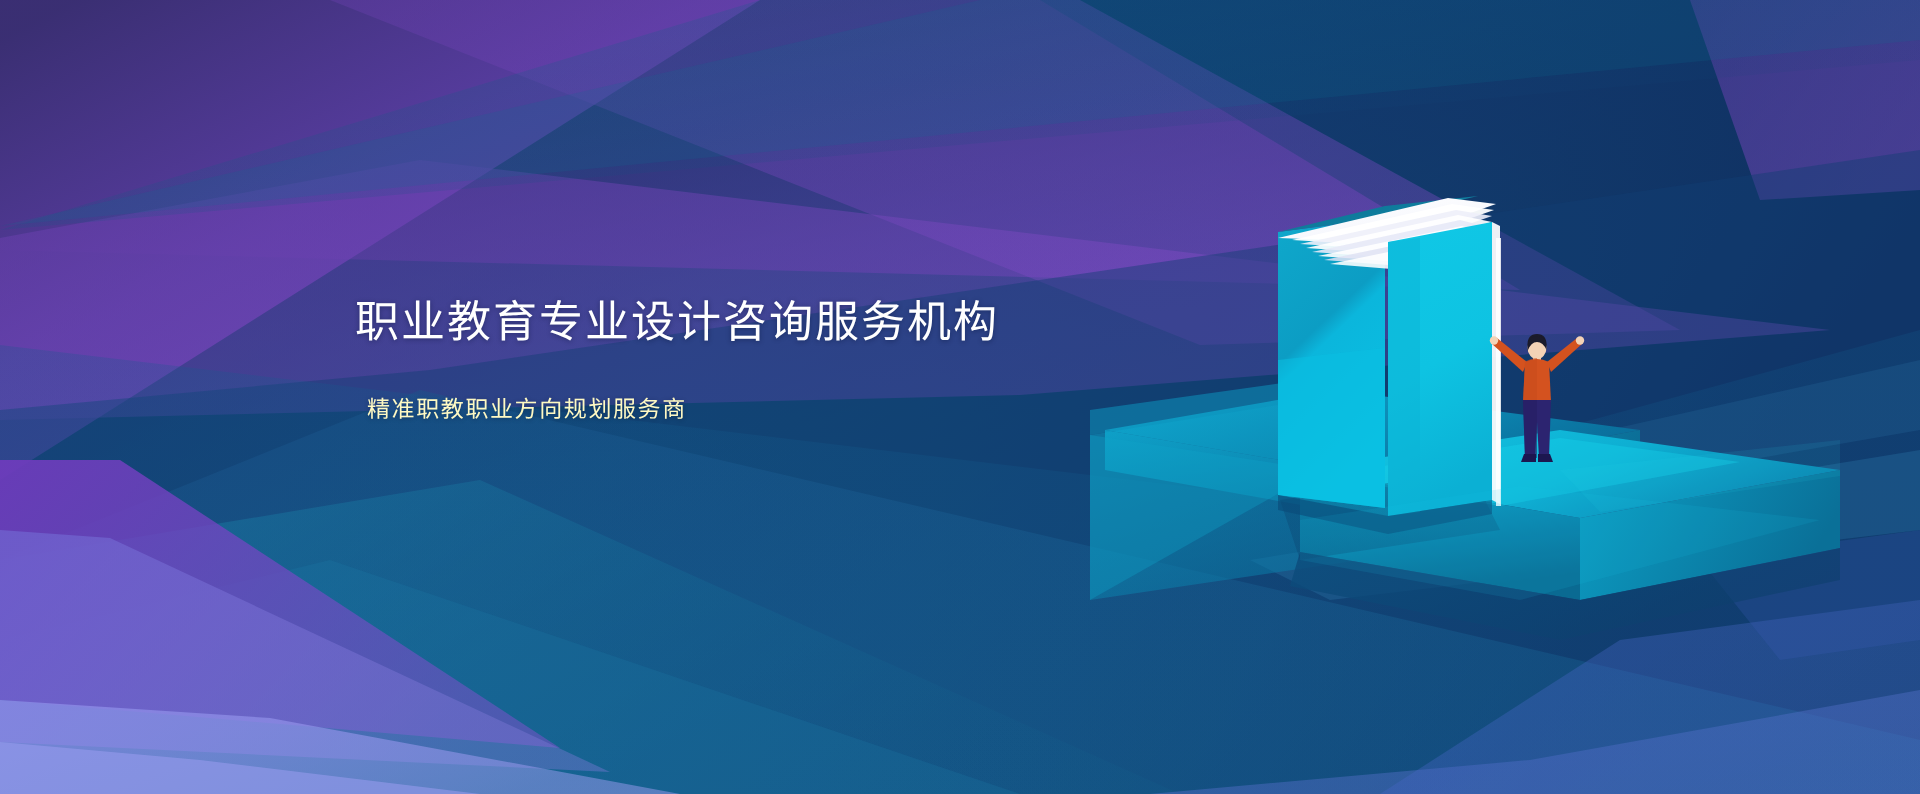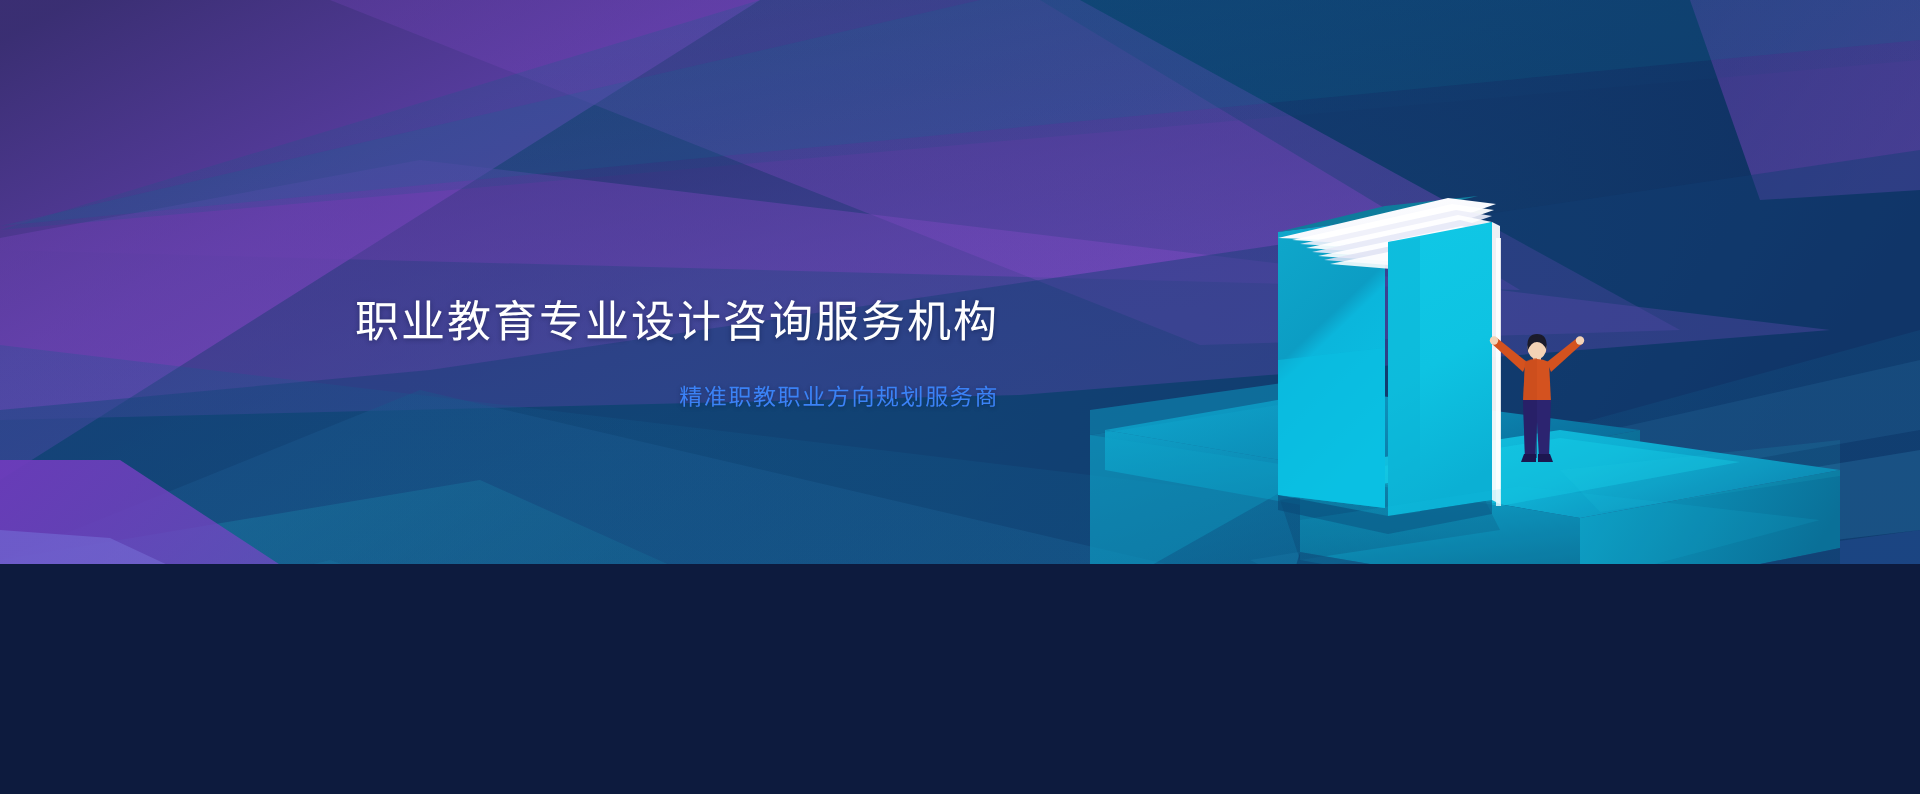--- a/index.html
+++ b/index.html
@@ -4,25 +4,24 @@
 <title>Banner</title>
 <style>
   html, body {
     margin: 0;
     padding: 0;
     background: #0d1b3e;
   }
   #banner {
     position: relative;
     width: 1920px;
-    height: 564px;
+    height: 794px;
     overflow: hidden;
     font-family: "Liberation Sans", "DejaVu Sans", sans-serif;
     user-select: none;
-    text-align: right;
   }
   #banner svg.layer {
     position: absolute;
     inset: 0;
     width: 1920px;
     height: 794px;
     display: block;
   }
   .text-block {
     position: absolute;
@@ -34,27 +33,27 @@
     margin: 0;
     font-size: 44px;
     line-height: 1.18;
     font-weight: 400;
     letter-spacing: 2px;
     color: #ffffff;
     white-space: nowrap;
     text-shadow: 0 1px 5px rgba(3, 16, 45, 0.40);
   }
   .subline {
-    margin: 0;
+    margin: 12px;
     padding-top: 36px;
     font-size: 23px;
     line-height: 1.2;
     font-weight: 400;
     letter-spacing: 1.6px;
-    color: #3b82f6;
+    color: #fef9c3;
     white-space: nowrap;
     text-shadow: 0 1px 4px rgba(3, 16, 45, 0.35);
   }
 </style>
 </head>
 <body>
 
 <div id="banner">
 
   <svg class="layer" viewBox="0 0 1920 794" preserveAspectRatio="none">

